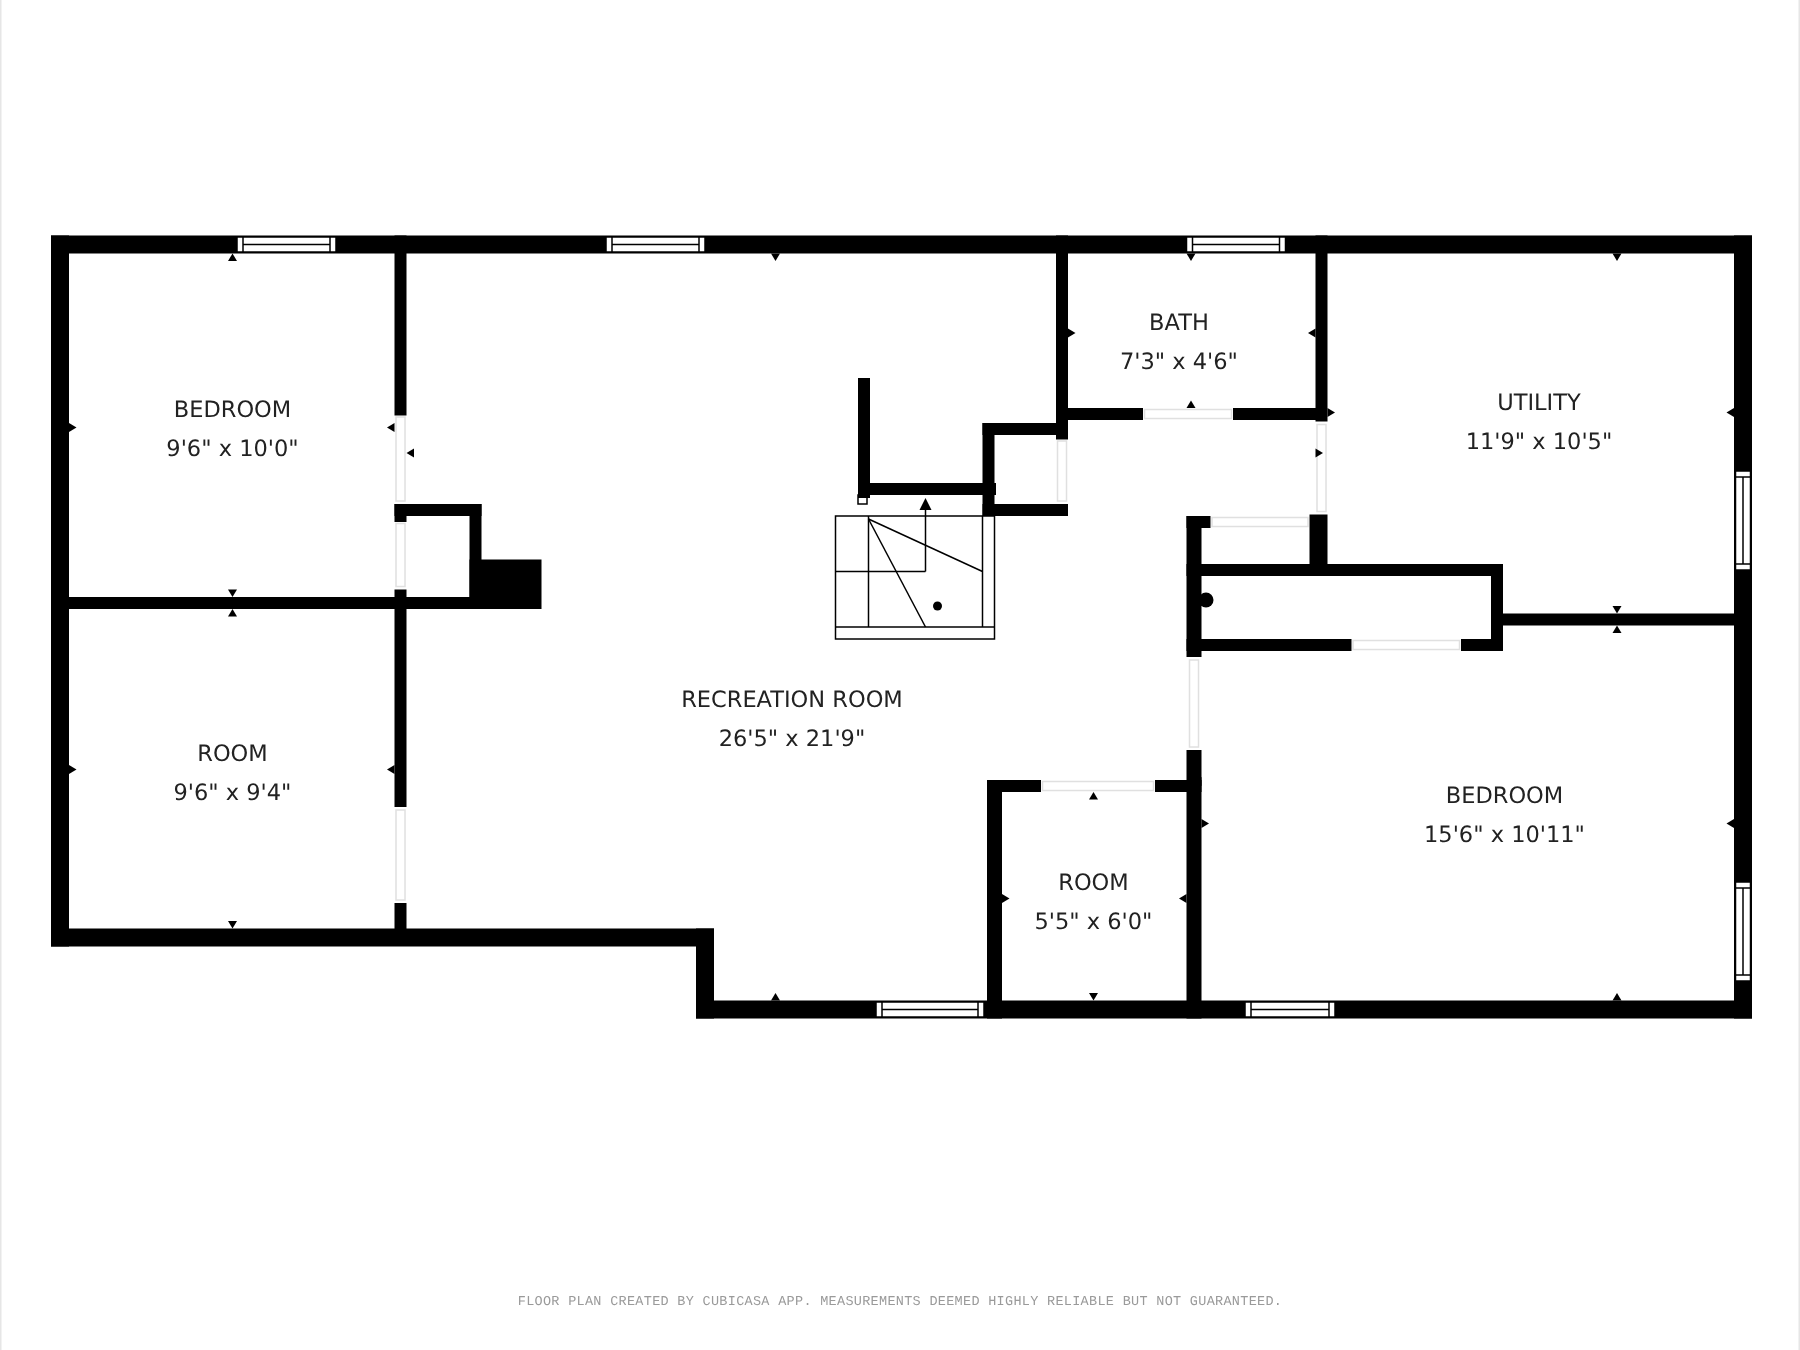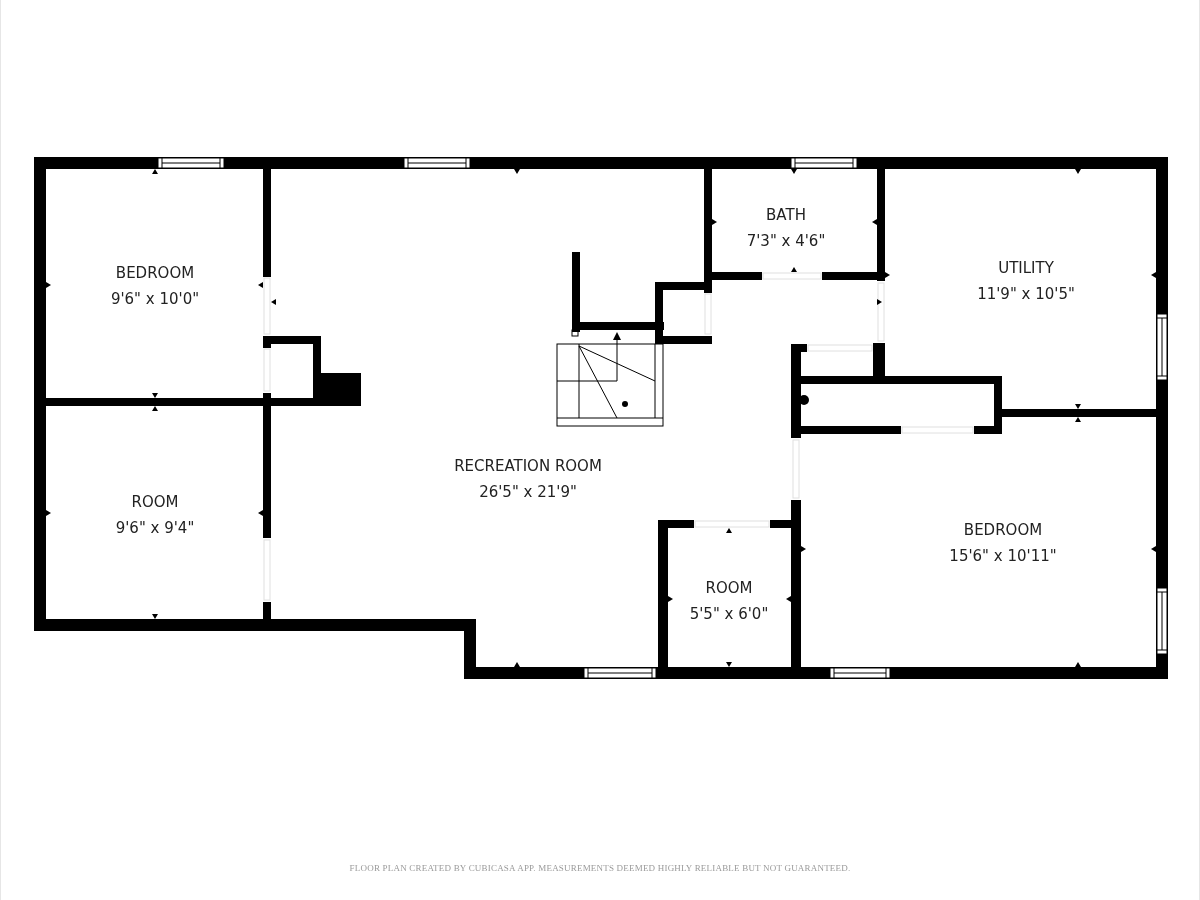--- a/index.html
+++ b/index.html
@@ -11,21 +11,21 @@
   .wall { fill: #000000; }
   .window rect.frame { fill: #ffffff; stroke: #000000; stroke-width: 1; }
   .window line { stroke: #000000; stroke-width: 1; }
   .door-gap { fill: #ffffff; stroke: #e0e0e0; stroke-width: 1; }
   .room-name { font-family: "DejaVu Sans", "Liberation Sans", sans-serif; font-size: 15px; fill: #222222; text-anchor: middle; }
   .room-dim { font-family: "DejaVu Sans", "Liberation Sans", sans-serif; font-size: 15px; fill: #222222; text-anchor: middle; }
   .tick { fill: #000000; }
   .stair line, .stair rect, .stair polyline { stroke: #000000; stroke-width: 1; fill: none; }
   .footer { position: absolute; left: 0; width: 1200px; top: 863px; text-align: center;
             font-size: 9px; color: #9a9a9a; letter-spacing: 0.2px;
-            font-family: Liberation Serif, serif; }
+            font-family: Liberation Mono, monospace; }
 </style>
 </head>
 <body>
 
 <div class="border-left"></div>
 <div class="border-line"></div>
 
 <svg id="plan" viewBox="0 0 1200 900" xmlns="http://www.w3.org/2000/svg">
 
   <g>

